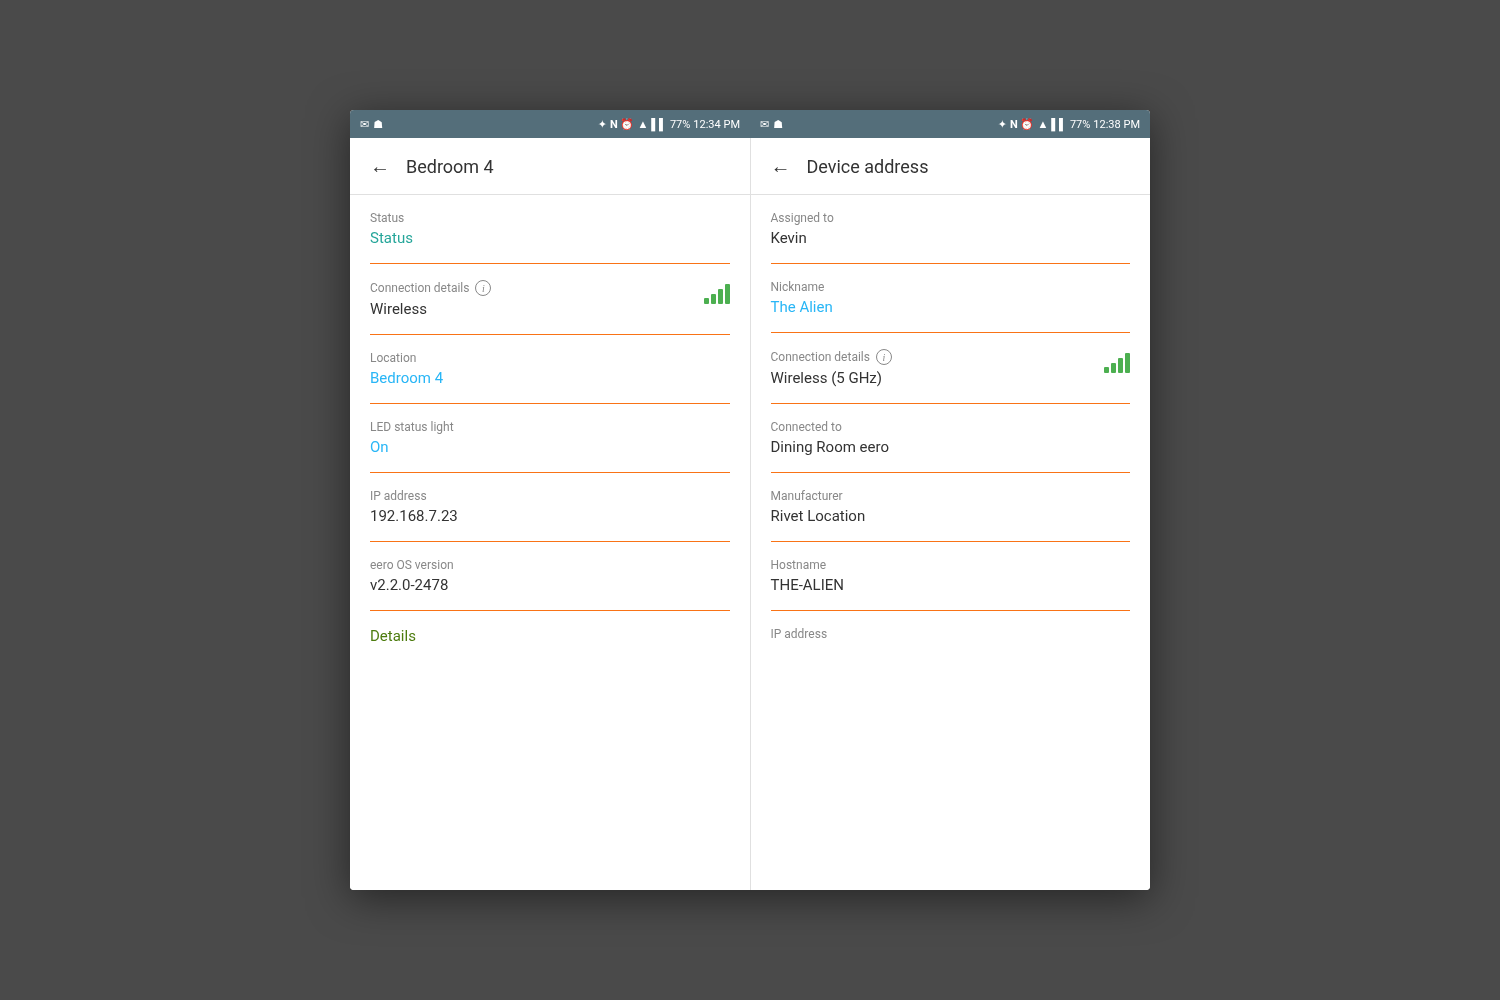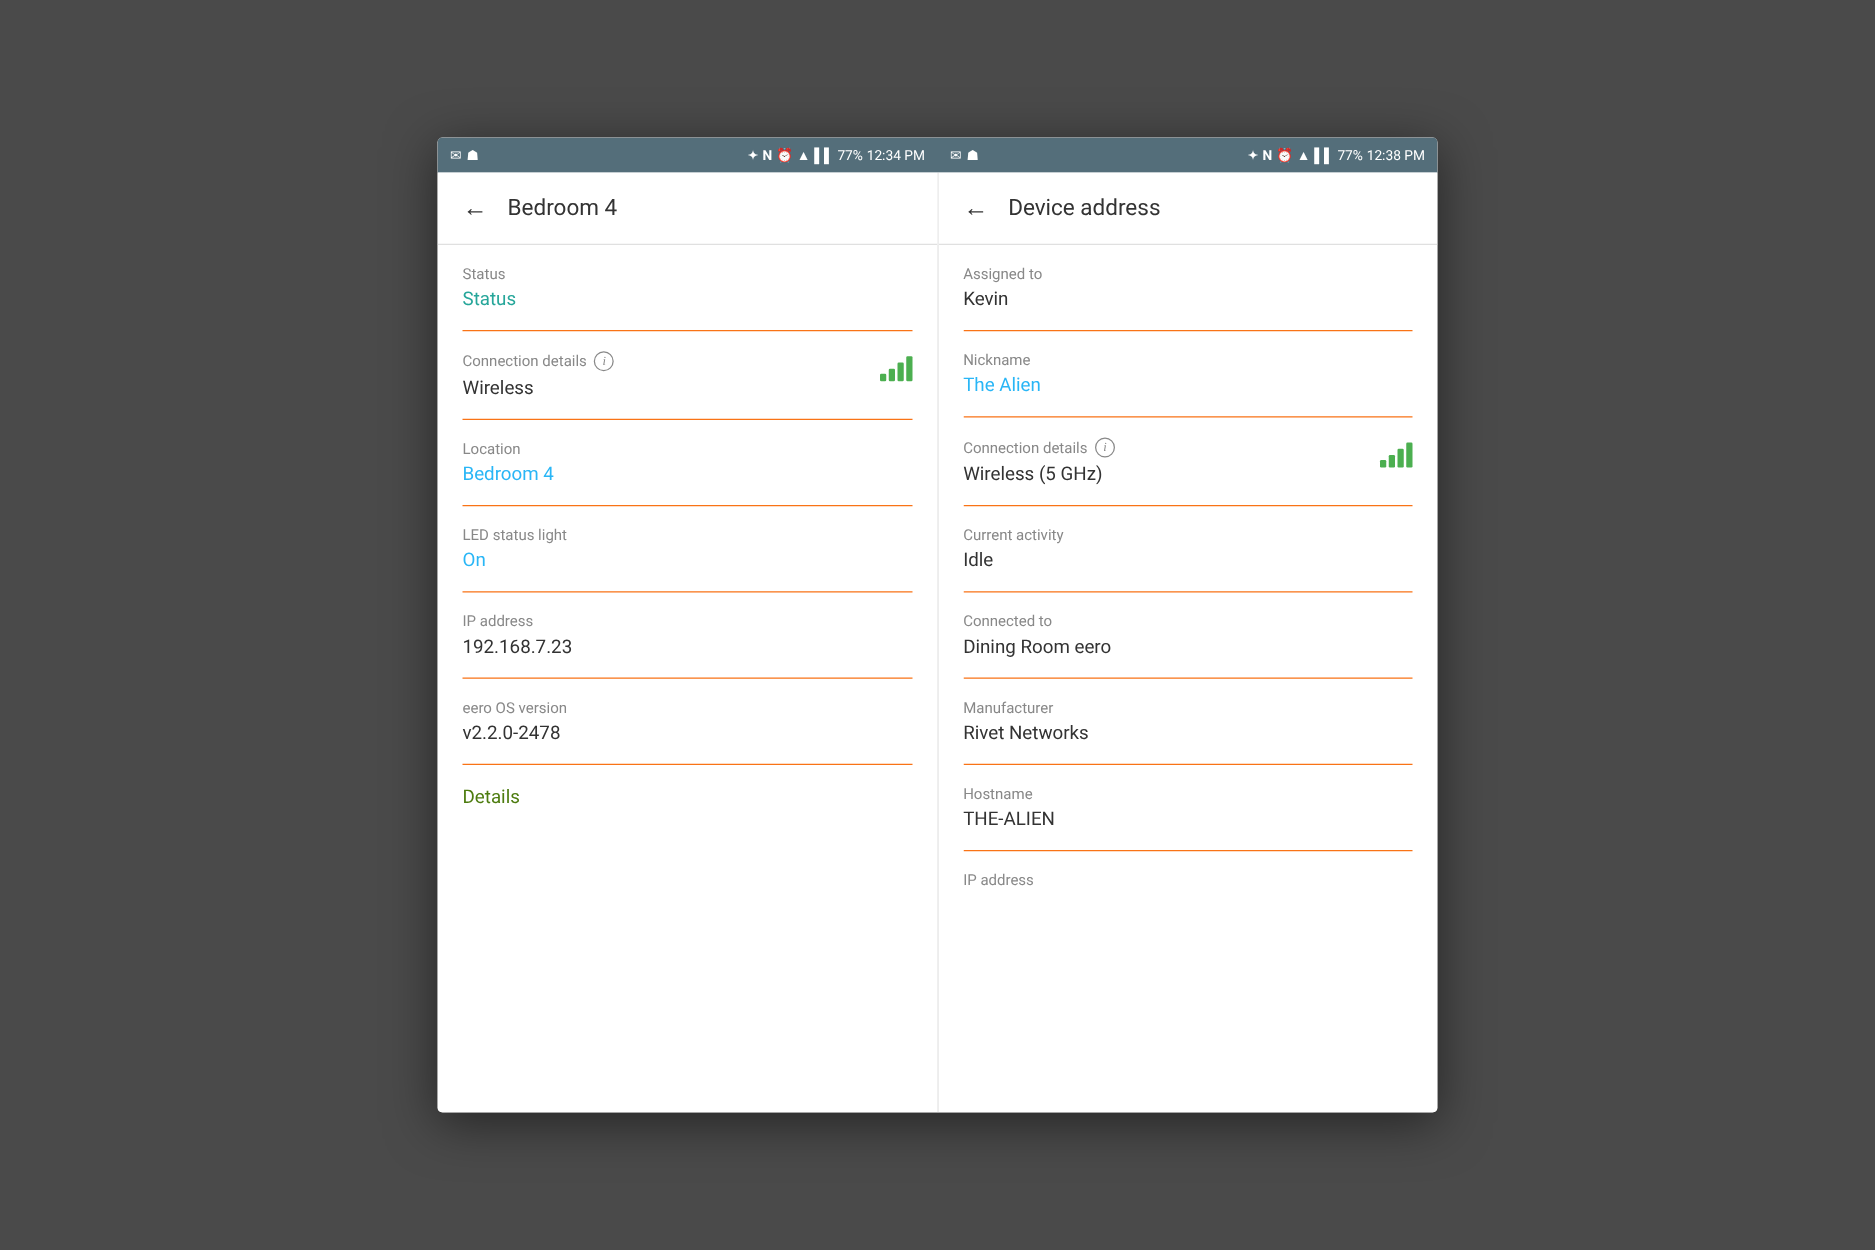--- a/index.html
+++ b/index.html
@@ -288,33 +288,29 @@
             </div>
             <div class="signal-bars">
               <div class="signal-bar" style="height:6px;"></div>
               <div class="signal-bar" style="height:10px;"></div>
               <div class="signal-bar" style="height:15px;"></div>
               <div class="signal-bar" style="height:20px;"></div>
             </div>
           </div>
         </div>
 
-        <div class="detail-row">
-          <div class="detail-label">Current activity</div>
-          <div class="detail-value">Idle</div>
-        </div>
 
         <div class="detail-row">
           <div class="detail-label">Connected to</div>
           <div class="detail-value">Dining Room eero</div>
         </div>
 
         <div class="detail-row">
           <div class="detail-label">Manufacturer</div>
-          <div class="detail-value">Rivet Networks</div>
+          <div class="detail-value">Rivet Location</div>
         </div>
 
         <div class="detail-row">
           <div class="detail-label">Hostname</div>
           <div class="detail-value">THE-ALIEN</div>
         </div>
 
         <div class="detail-row">
           <div class="detail-label">IP address</div>
           <div class="detail-value"></div>

